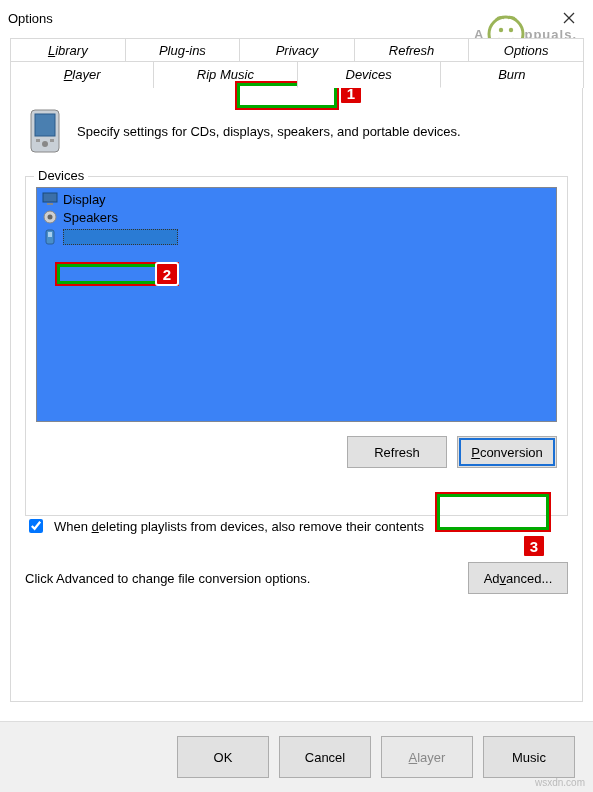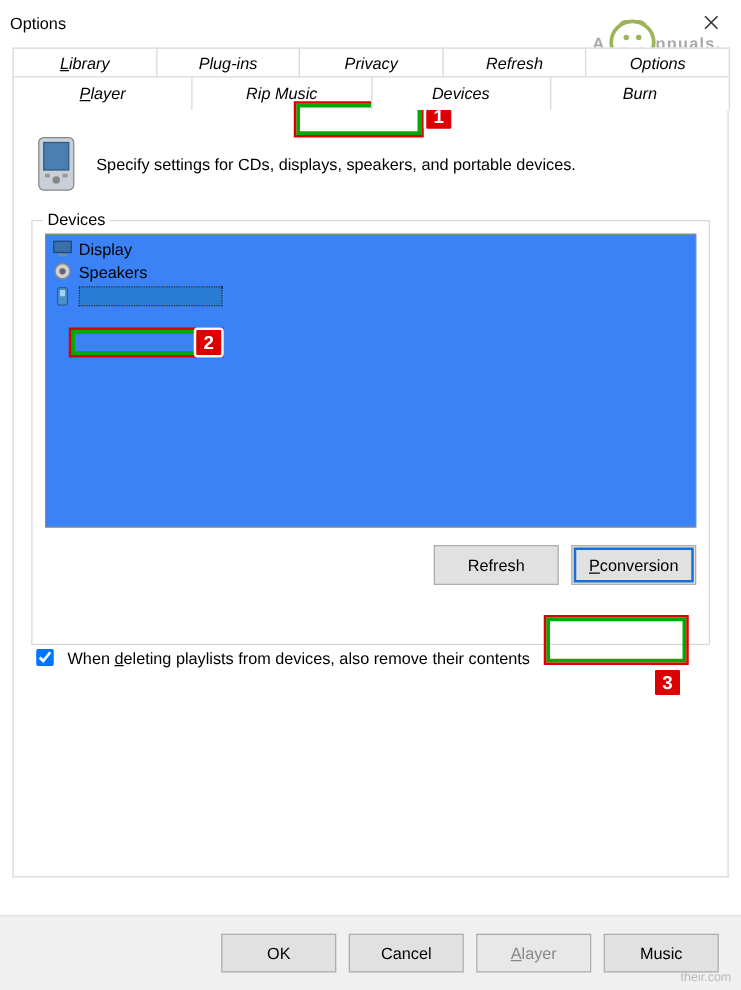--- a/index.html
+++ b/index.html
@@ -30,21 +30,21 @@
   .dev-item.selected .sel-rect { background: #2a7bd4; border: 1px dotted #333; width: 115px; height: 16px; }
   .btn-row { display: flex; justify-content: flex-end; gap: 10px; padding-top: 14px; }
   .btn { border: 1px solid #adadad; background: #e1e1e1; min-width: 100px; height: 32px; display:flex;align-items:center;justify-content:center; cursor:pointer; position:relative; }
   .btn.disabled { color:#888; background:#e8e8e8; cursor:default; }
   .btn u { text-decoration: underline; }
   .checkbox-row { display:flex; align-items:center; gap:8px; font-size:13px; }
   .checkbox-row input { width:14px;height:14px; }
   .adv-row { display:flex; align-items:center; gap:20px; margin-top:26px; font-size:13px; }
   .adv-row .spacer { flex:1; }
   .footer { position: absolute; left:0; right:0; bottom:0; background:#f0f0f0; border-top:1px solid #ddd; padding:14px 18px; display:flex; justify-content:flex-end; gap:10px; }
-  .footer .btn { min-width: 92px; height: 31px; }
+  .footer .btn { min-width: 92px; height: 42px; }
   .watermark { position:absolute; top:14px; right:16px; font-size:34px; font-weight:700; color:#9a9a9a; letter-spacing:1px; display:flex; align-items:center; pointer-events:none; opacity:0.85; font-family: Arial, sans-serif; }
   .watermark .face { width:40px;height:40px;margin-right:-2px;margin-left:2px; }
   .wsx { position:absolute; bottom:4px; right:8px; font-size:10px; color:#bbb; }
   .tab-devices-wrap { position: relative; }
   .props-focus { outline: 2px solid #1a6fd4; outline-offset: -4px; }
 </style>
 </head>
 <body>
 
 <div class="titlebar">
@@ -143,20 +143,29 @@
           <span>conversion</span>
         </div>
     </div>
   </div>
 
   <div class="checkbox-row">
     <input type="checkbox" checked="" style="">
     <span><span>When </span><u>d</u><span>eleting playlists from devices, also remove their contents</span></span>
   </div>
 
+  <div class="adv-row">
+    <span>Click Advanced to change file conversion options.</span>
+    <span class="spacer"></span>
+    <div class="btn">
+        <span>Ad</span>
+        <u>v</u>
+        <span>anced...</span>
+      </div>
+  </div>
 </div>
 
 <div class="annot-box" style="left:57px; top:264px; width:120px; height:20px;"></div>
 <div class="annot-num" style="left:155px; top:262px;">2</div>
 
 <div class="annot-box" style="left:437px; top:494px; width:112px; height:36px;"></div>
 <div class="annot-num" style="left:522px; top:534px;">3</div>
 
 <div class="footer">
   <div class="btn">
@@ -167,13 +176,13 @@
     </div>
   <div class="btn disabled">
       <u>A</u>
       <span>layer</span>
     </div>
   <div class="btn">
       <span>Music</span>
     </div>
 </div>
 
-<div class="wsx">their.com</div>
+<div class="wsx">wsxdn.com</div>
 
 </body></html>

